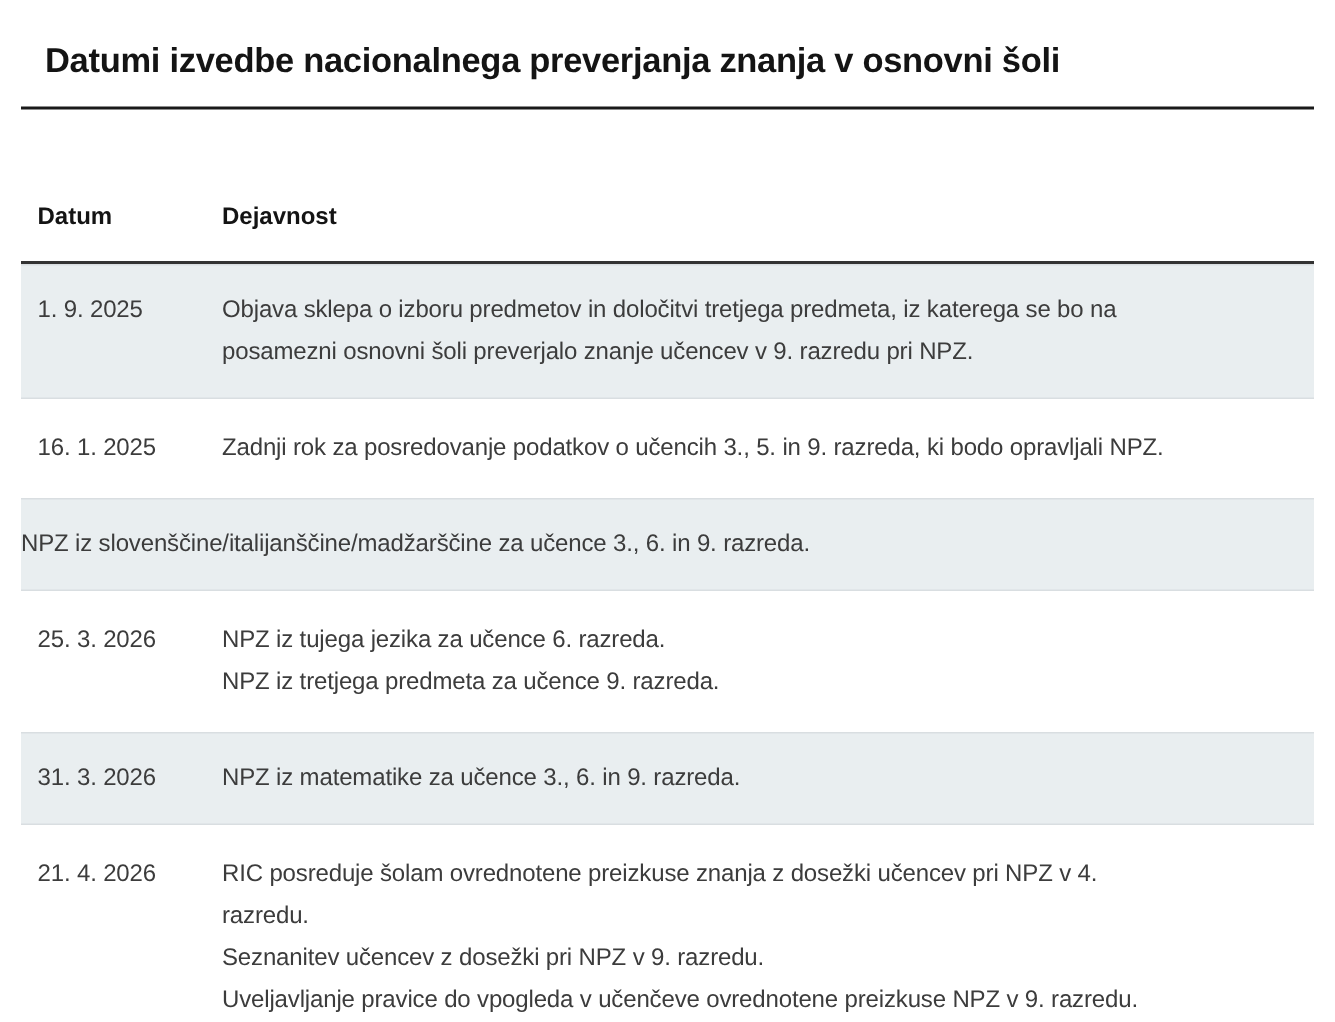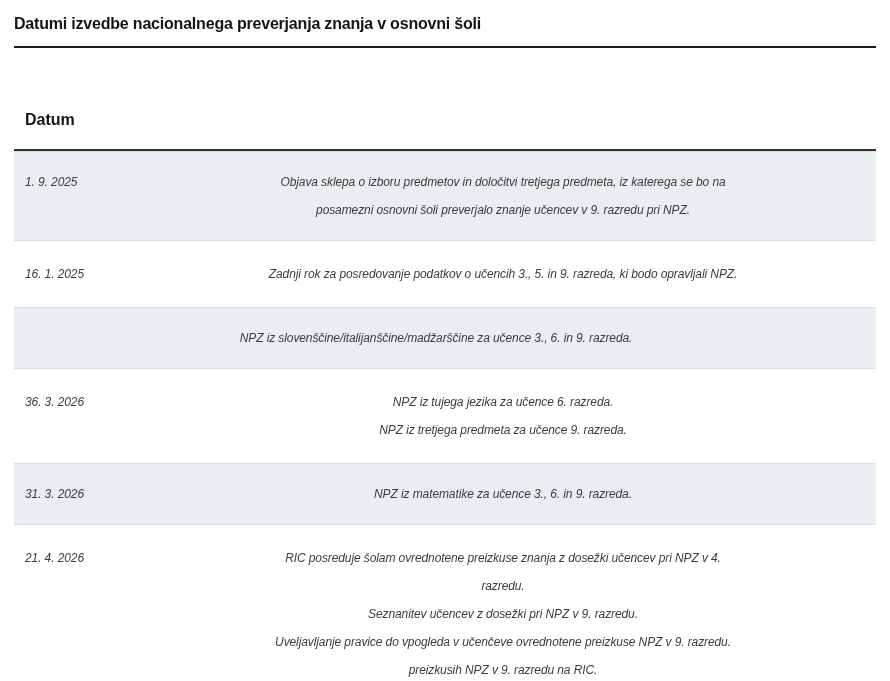--- a/index.html
+++ b/index.html
@@ -11,23 +11,23 @@
     overflow: hidden;
     font-family: "Liberation Sans", sans-serif;
     color: var(--text, #3c3c3c);
   }
   .page {
     padding: 0 14px;
     box-sizing: border-box;
     width: 890px;
   }
   .page-title {
-    margin: 0;
+    margin: 16px;
     padding-top: 9px;
-    font-size: 16px;
+    font-size: 23px;
     line-height: 30px;
     font-weight: bold;
     color: var(--heading-text, #141414);
     letter-spacing: -0.2px;
   }
   .title-rule {
     border: none;
     border-bottom: 2px solid var(--title-rule, #1a1a1a);
     margin: 7px 0 0 0;
   }
@@ -39,65 +39,64 @@
     padding: 22px 0 19px 0;
     border-bottom: 2px solid var(--header-rule, #333333);
     font-weight: bold;
     font-size: 16px;
     line-height: 20px;
     color: var(--heading-text, #141414);
     margin-top: 40px;
   }
   .row {
     display: flex;
-    font-size: 12px;
+    font-size: 16px;
     line-height: 28px;
     letter-spacing: -0.1px;
     padding: 19px 0;
-    font-style: italic;
   }
   .row:nth-child(odd) {
     background: var(--shaded-bg, #e9eef0);
     border-top: 1px solid var(--shaded-border, #d9dee1);
     border-bottom: 1px solid var(--shaded-border, #d9dee1);
     padding: 16px 0;
   }
   .cell-datum {
     width: 123px;
     flex: 0 0 123px;
     padding-left: 11px;
     white-space: nowrap;
   }
   .cell-dejavnost {
     flex: 1 1 auto;
     padding-right: 18px;
   }
   .cell-dejavnost .line {
     white-space: nowrap;
-    text-align: center;
   }
   .th-datum {
     width: 123px;
     flex: 0 0 123px;
     padding-left: 11px;
   }
   .th-dejavnost {
     flex: 1 1 auto;
   }
 </style>
 </head>
 <body>
 
 <div class="page">
   <h1 class="page-title">Datumi izvedbe nacionalnega preverjanja znanja v osnovni šoli</h1>
   <hr class="title-rule">
 
   <div class="table">
     <div class="thead">
       <div class="th-datum">Datum</div>
+      <div class="th-dejavnost">Dejavnost</div>
     </div>
     <div class="tbody" id="tbody">
   <div class="row">
     <div class="cell-datum">1. 9. 2025</div>
     <div class="cell-dejavnost">
             <div class="line">Objava sklepa o izboru predmetov in določitvi tretjega predmeta, iz katerega se bo na</div>
             <div class="line">posamezni osnovni šoli preverjalo znanje učencev v 9. razredu pri NPZ.</div>
           </div>
   </div>
 
@@ -108,21 +107,21 @@
           </div>
   </div>
 
   <div class="row">
     <div class="cell-dejavnost">
             <div class="line">NPZ iz slovenščine/italijanščine/madžarščine za učence 3., 6. in 9. razreda.</div>
           </div>
   </div>
 
   <div class="row">
-    <div class="cell-datum">36. 3. 2026</div>
+    <div class="cell-datum">25. 3. 2026</div>
     <div class="cell-dejavnost">
             <div class="line">NPZ iz tujega jezika za učence 6. razreda.</div>
             <div class="line">NPZ iz tretjega predmeta za učence 9. razreda.</div>
           </div>
   </div>
 
   <div class="row">
     <div class="cell-datum">31. 3. 2026</div>
     <div class="cell-dejavnost">
             <div class="line">NPZ iz matematike za učence 3., 6. in 9. razreda.</div>

